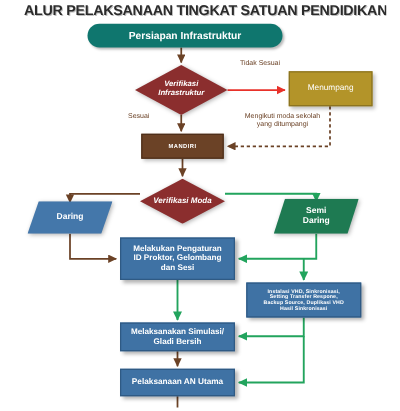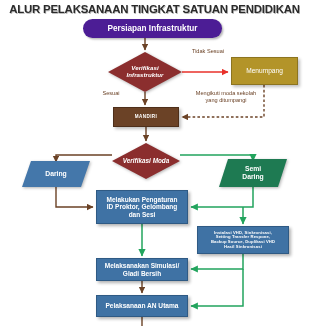--- a/index.html
+++ b/index.html
@@ -11,30 +11,30 @@
     position:relative;
   }
   #canvas { position:absolute; inset:0; }
   svg.wires { position:absolute; left:0; top:0; width:309px; height:329px; }
 
   .node { position:absolute; display:flex; align-items:center; justify-content:center;
           text-align:center; color:#ffffff; z-index:3; }
   .node span { display:block; line-height:1.12; }
 
   .title {
-    position:absolute; left:0; top:3px; width:309px;
+    position:absolute; left:10px; top:3px; width:309px;
     text-align:center; font-size:11.4px; font-weight:bold;
     letter-spacing:-0.2px; color:#2b2b2b;
     text-shadow:0.7px 0.7px 0 rgba(180,180,180,0.85);
   }
 
   
   .pill {
-    left:83px; top:19px; width:139px; height:19px;
-    background:#4c1d95; border-radius:10px;
+    left:70px; top:19px; width:156px; height:19px;
+    background:#0f766e; border-radius:10px;
     font-size:8.2px; font-weight:bold;
     box-shadow:1.5px 1.5px 2px rgba(0,0,0,0.28);
   }
 
   
   .diamond { z-index:3; }
   .diamond .dlabel {
     position:absolute; inset:0; display:flex; flex-direction:column;
     align-items:center; justify-content:center;
     color:#fff; font-style:italic; font-weight:bold;

